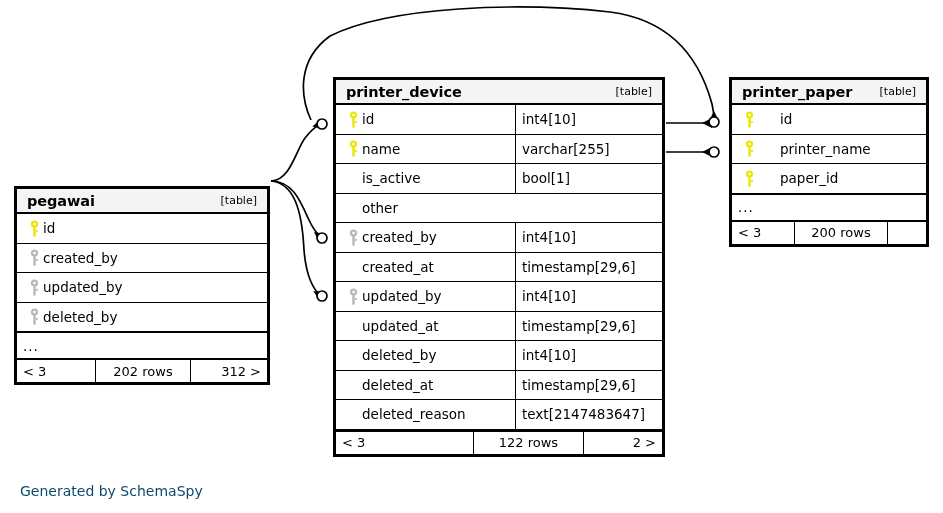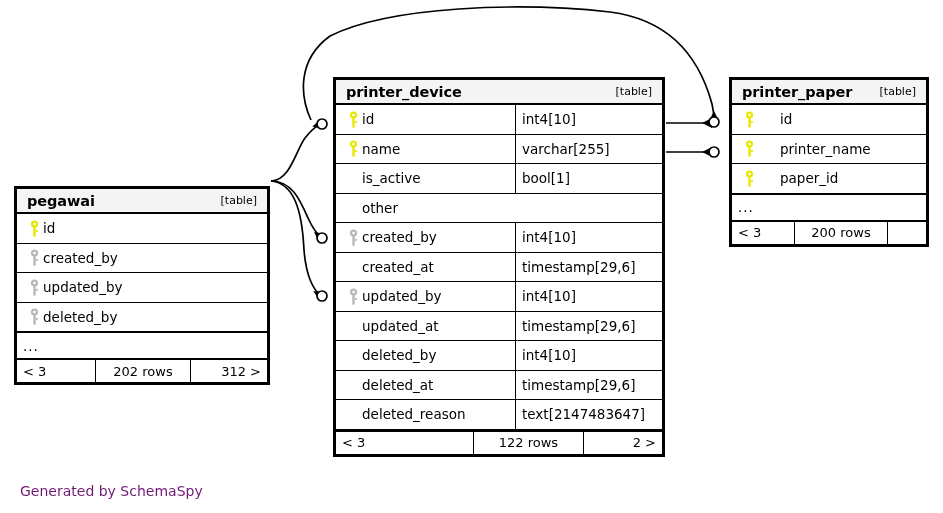--- a/index.html
+++ b/index.html
@@ -148,21 +148,21 @@
   #tbl-printer-paper .cell-name .lbl { padding-left: 22px; }
   #tbl-printer-paper .foot-left { width: 62px; }
   #tbl-printer-paper .foot-mid { width: 94px; }
   #tbl-printer-paper .foot-right { width: 38px; }
 
   .caption {
     position: absolute;
     left: 20px;
     top: 483px;
     font-size: 14px;
-    color: #701a75;
+    color: #0c4a6e;
   }
 </style>
 </head>
 <body>
 
 <div id="canvas">
 
   <svg class="edges" width="943" height="513" viewBox="0 0 943 513">
     <defs>
       <marker id="arrowCrow" markerWidth="12" markerHeight="12" refX="10" refY="5" orient="auto" markerUnits="userSpaceOnUse">

